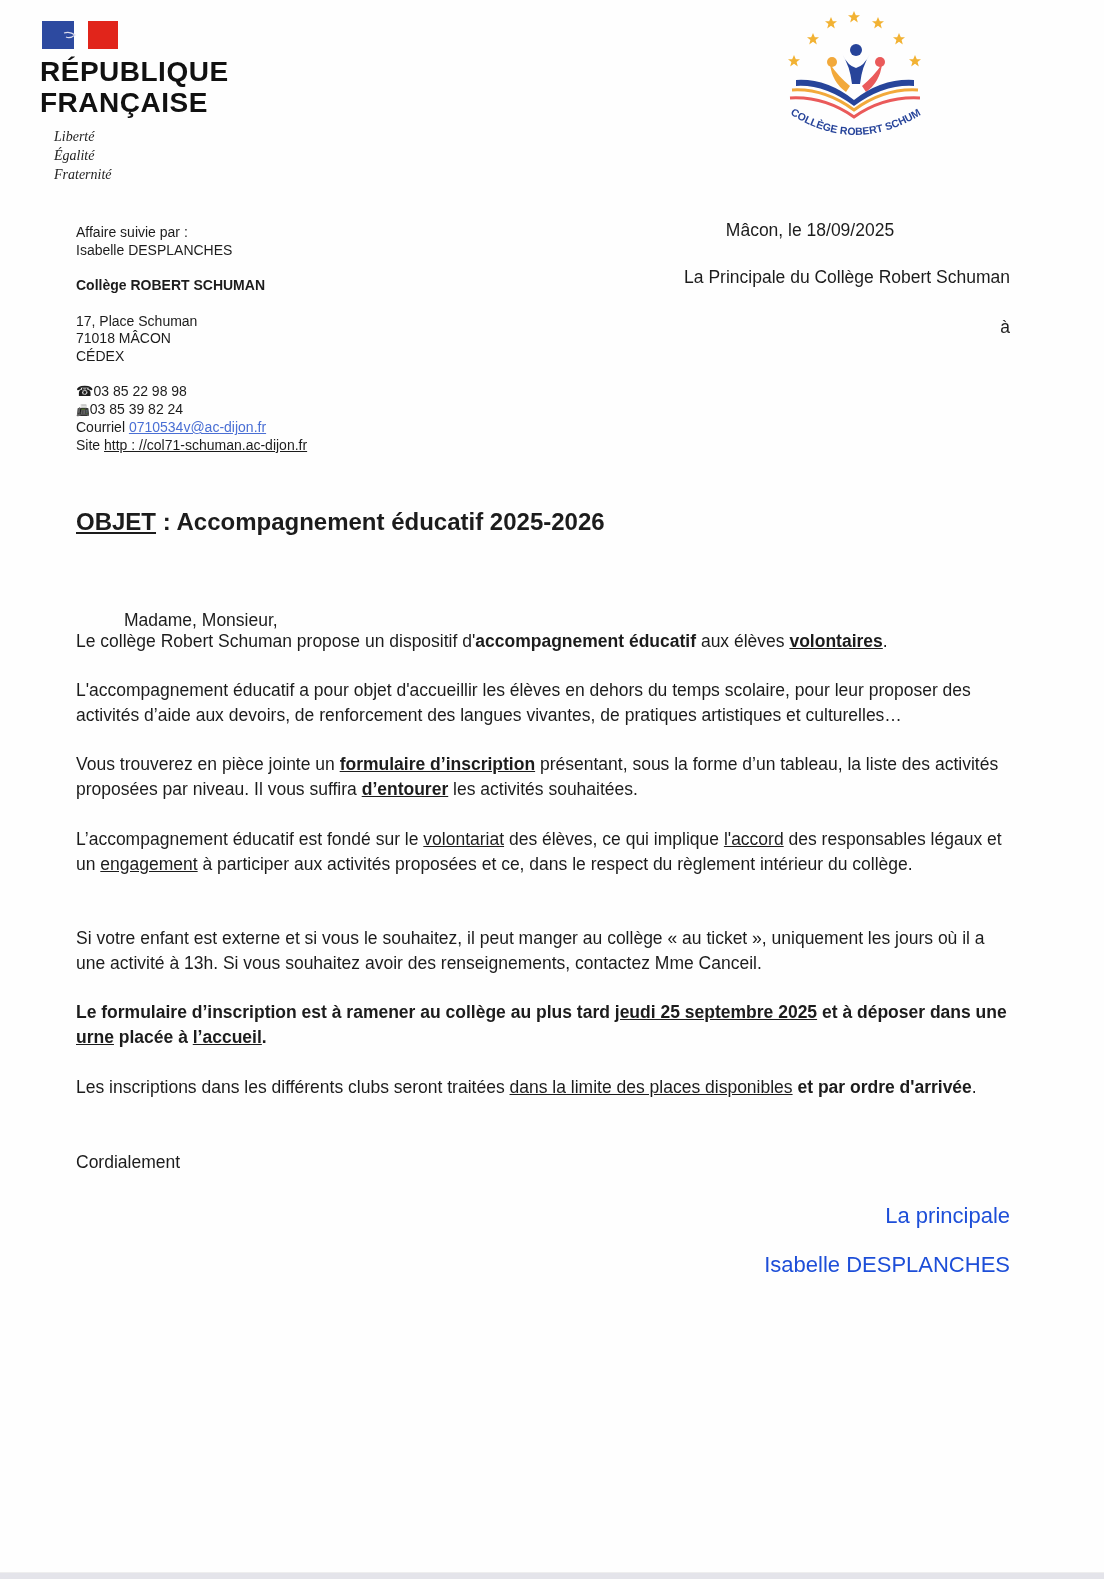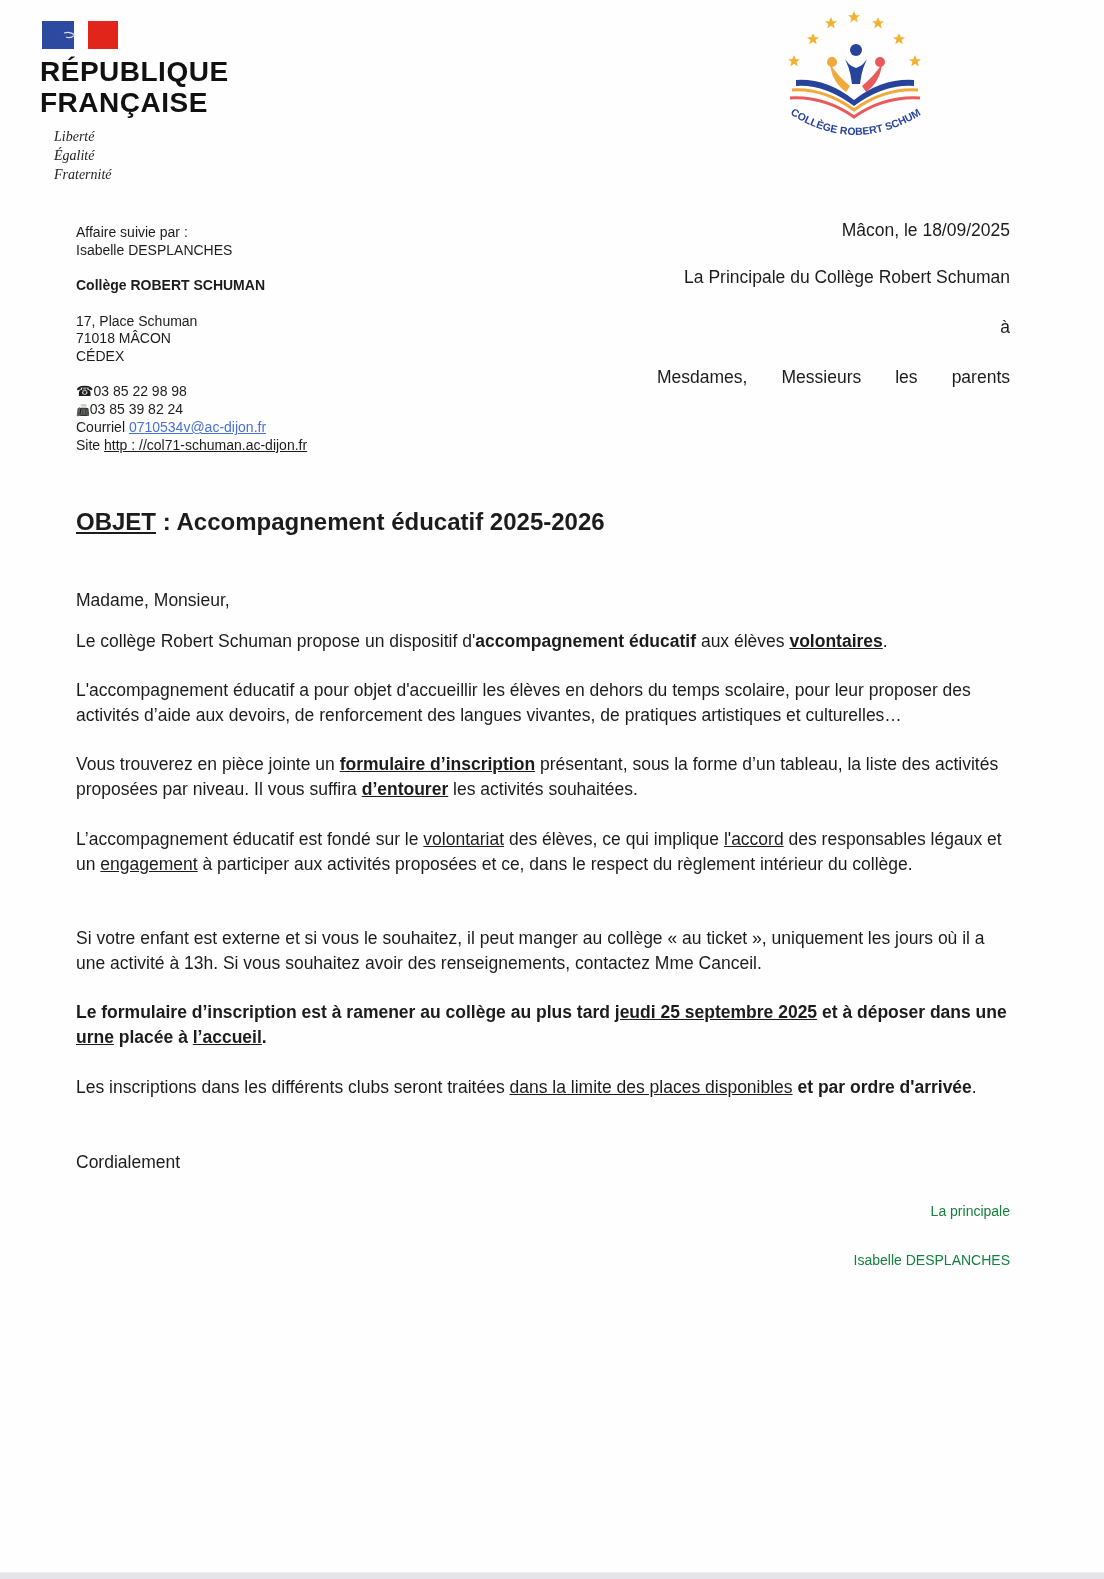--- a/index.html
+++ b/index.html
@@ -21,45 +21,45 @@
 
   
   .sender { left: 76px; top: 224px; font-size: 14px; line-height: 17.5px; color: #1c1c1c; }
   .sender .gap { height: 18px; }
   .sender .bold { font-weight: bold; }
   .sender a.mail { color: #4a6fd4; text-decoration: underline; }
   .sender a.site { color: #1c1c1c; text-decoration: underline; }
 
   
   .right-col { left: 610px; width: 400px; font-size: 17.5px; color: #1c1c1c; }
-  .r-date { top: 220px; text-align: right; }
+  .r-date { top: 220px; text-align: center; }
   .r-from { top: 267px; text-align: right; }
   .r-a { top: 317px; text-align: right; }
   .r-to { top: 366px; line-height: 22px; }
   .r-to .l1 { display: flex; justify-content: space-between; padding-left: 47px; }
 
   
   .body { left: 76px; width: 940px; font-size: 17.5px; line-height: 25px; color: #1c1c1c; }
   .objet { top: 509px; font-weight: bold; font-size: 24px; }
   .objet .u { text-decoration: underline; }
   .para { margin: 0; }
   b, .b { font-weight: bold; }
   u, .u { text-decoration: underline; }
 
-  .p-salut { top: 588px; }
+  .p-salut { top: 608px; margin-left: 48px; }
   .p1 { top: 629px; }
   .p2 { top: 678px; }
   .p3 { top: 752px; }
   .p4 { top: 827px; }
   .p5 { top: 926px; }
   .p6 { top: 1000px; }
   .p7 { top: 1075px; }
   .p8 { top: 1150px; }
 
-  .sign { right: 94px; text-align: left; font-size: 14px; color: #15803d; }
+  .sign { right: 94px; text-align: left; font-size: 22px; color: #1d4ed8; }
   .sign1 { top: 1203px; }
   .sign2 { top: 1252px; }
 </style>
 </head>
 <body>
 
 <div class="abs rf-flag">
   <svg width="76" height="28" viewBox="0 0 76 28">
     <rect x="0" y="0" width="32" height="28" fill="#2d4aa0"></rect>
     <rect x="32" y="0" width="14" height="28" fill="#ffffff"></rect>
@@ -131,26 +131,20 @@
   </div>
   <div>
     <span>Site </span><a class="site">http : //col71-schuman.ac-dijon.fr</a>
   </div>
 </div>
 
 <div class="abs right-col r-date">Mâcon, le 18/09/2025</div>
 <div class="abs right-col r-from">La Principale du Collège Robert Schuman</div>
 <div class="abs right-col r-a">à</div>
 <div class="abs right-col r-to">
-  <div class="l1">
-    <span>Mesdames,</span>
-    <span>Messieurs</span>
-    <span>les</span>
-    <span>parents</span>
-  </div>
 </div>
 
 <div class="abs body objet">
   <span class="u">OBJET</span><span> : </span><span>Accompagnement éducatif 2025-2026</span>
 </div>
 
 <div class="abs body p-salut">Madame, Monsieur,</div>
 
 <p class="abs body para p1"><span>Le collège Robert Schuman propose un dispositif d'</span><b>accompagnement éducatif</b><span> aux élèves </span><b class="u">volontaires</b><span>.</span></p>
 

